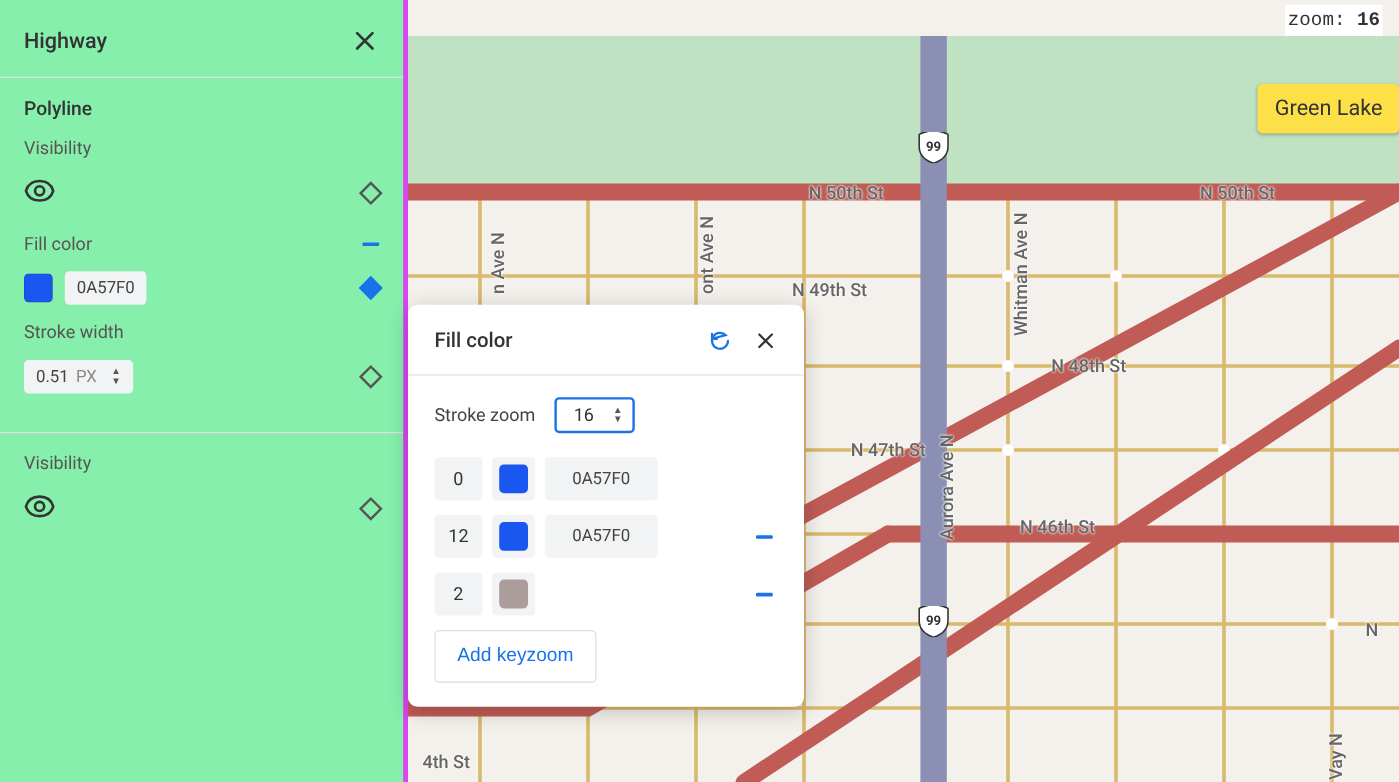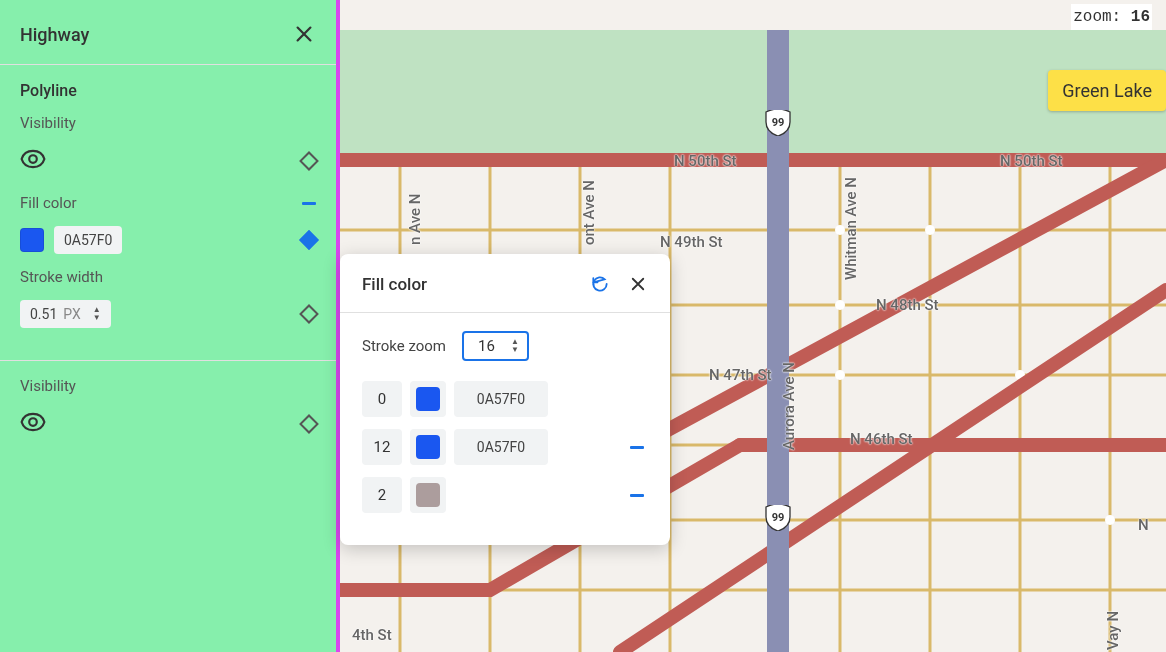--- a/index.html
+++ b/index.html
@@ -367,15 +367,16 @@
     <div class="kz-cell kz-zoom">2</div>
     <div class="kz-cell kz-swatch">
               <span class="swatch" style="background:#AC9D9D"></span>
             </div>
     <div class="kz-spacer">
               <span class="minus"></span>
             </div>
           </div>
         </div>
 
+      <button class="add-keyzoom-btn">Add keyzoom</button>
     </div>
   </div>
 </div>
 
 </body></html>

